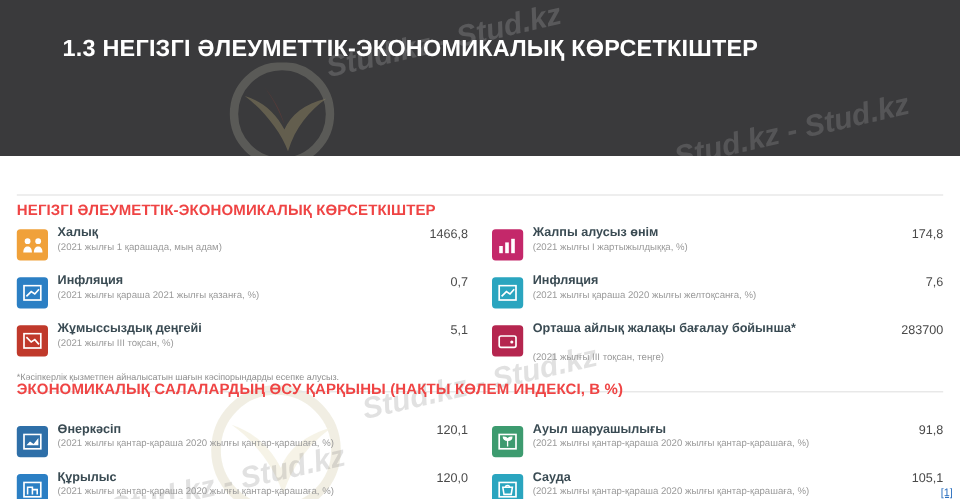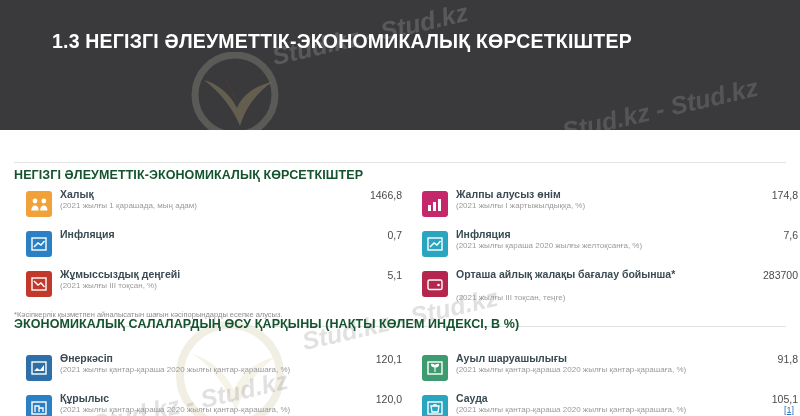--- a/index.html
+++ b/index.html
@@ -67,28 +67,28 @@
     font-size:9.5px;color:#b9b9b9;letter-spacing:.6px;
   }
   .breadcrumb span{color:#b9b9b9;}
   .breadcrumb .sep{padding:0 7px;color:#d5d5d5;}
   .breadcrumb .cur{color:#b0b0b0;}
   .rule{
     position:absolute;left:14px;width:772px;height:1px;background:#e3e3e3;
   }
   .section-title{
     position:absolute;left:14px;
-    font-size:12.5px;font-weight:bold;color:#14532d;letter-spacing:.1px;
+    font-size:12.5px;font-weight:bold;color:#ef4444;letter-spacing:.1px;
   }
   
   .grid{
     position:absolute;left:14px;width:772px;
   }
   .row{
-    position:relative;height:40px;margin-left:12px;
+    position:relative;height:40px;
   }
   .cell{
     position:absolute;top:0;width:376px;height:40px;
   }
   .cell.left{left:0;}
   .cell.right{left:396px;}
   .ic{
     position:absolute;left:0;top:3px;width:26px;height:26px;border-radius:3px;
     display:flex;align-items:center;justify-content:center;
   }
@@ -184,20 +184,21 @@
 
       <div class="row">
         <div class="cell left">
           <div class="ic ic-blue">
             <svg width="16" height="14" viewBox="0 0 16 14">
               <rect x="1" y="1" width="14" height="12" fill="none" stroke="#fff" stroke-width="1.4"></rect>
               <path d="M3 10 L7 6 L10 8 L13.5 4" fill="none" stroke="#fff" stroke-width="1.4"></path>
             </svg>
           </div>
           <div class="c-name">Инфляция</div>
+          <div class="c-sub">(2021 жылғы қараша 2021 жылғы қазанға, %)</div>
           <div class="c-val">0,7</div>
         </div>
         <div class="cell right">
           <div class="ic ic-cyan">
             <svg width="16" height="14" viewBox="0 0 16 14">
               <rect x="1" y="1" width="14" height="12" fill="none" stroke="#fff" stroke-width="1.4"></rect>
               <path d="M3 10 L7 6 L10 8 L13.5 4" fill="none" stroke="#fff" stroke-width="1.4"></path>
             </svg>
           </div>
           <div class="c-name">Инфляция</div>

